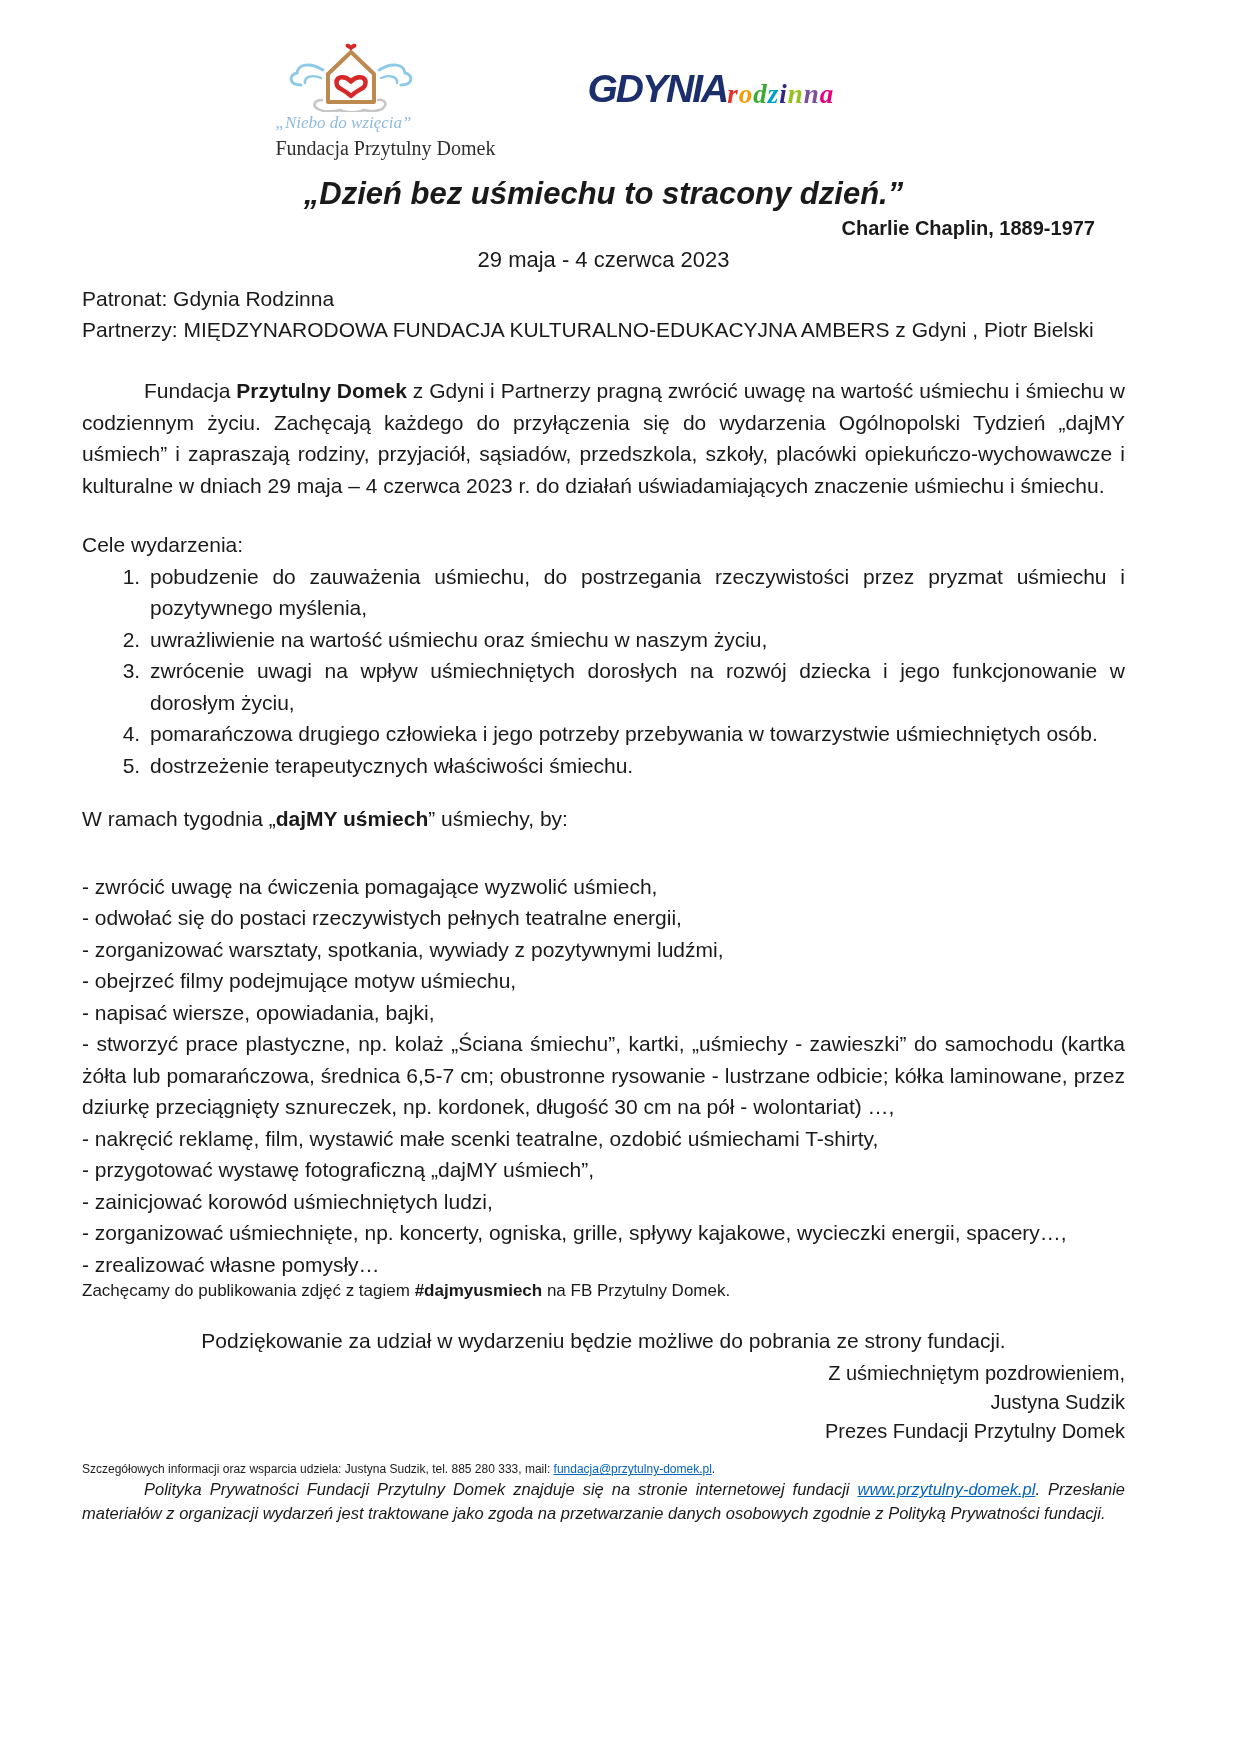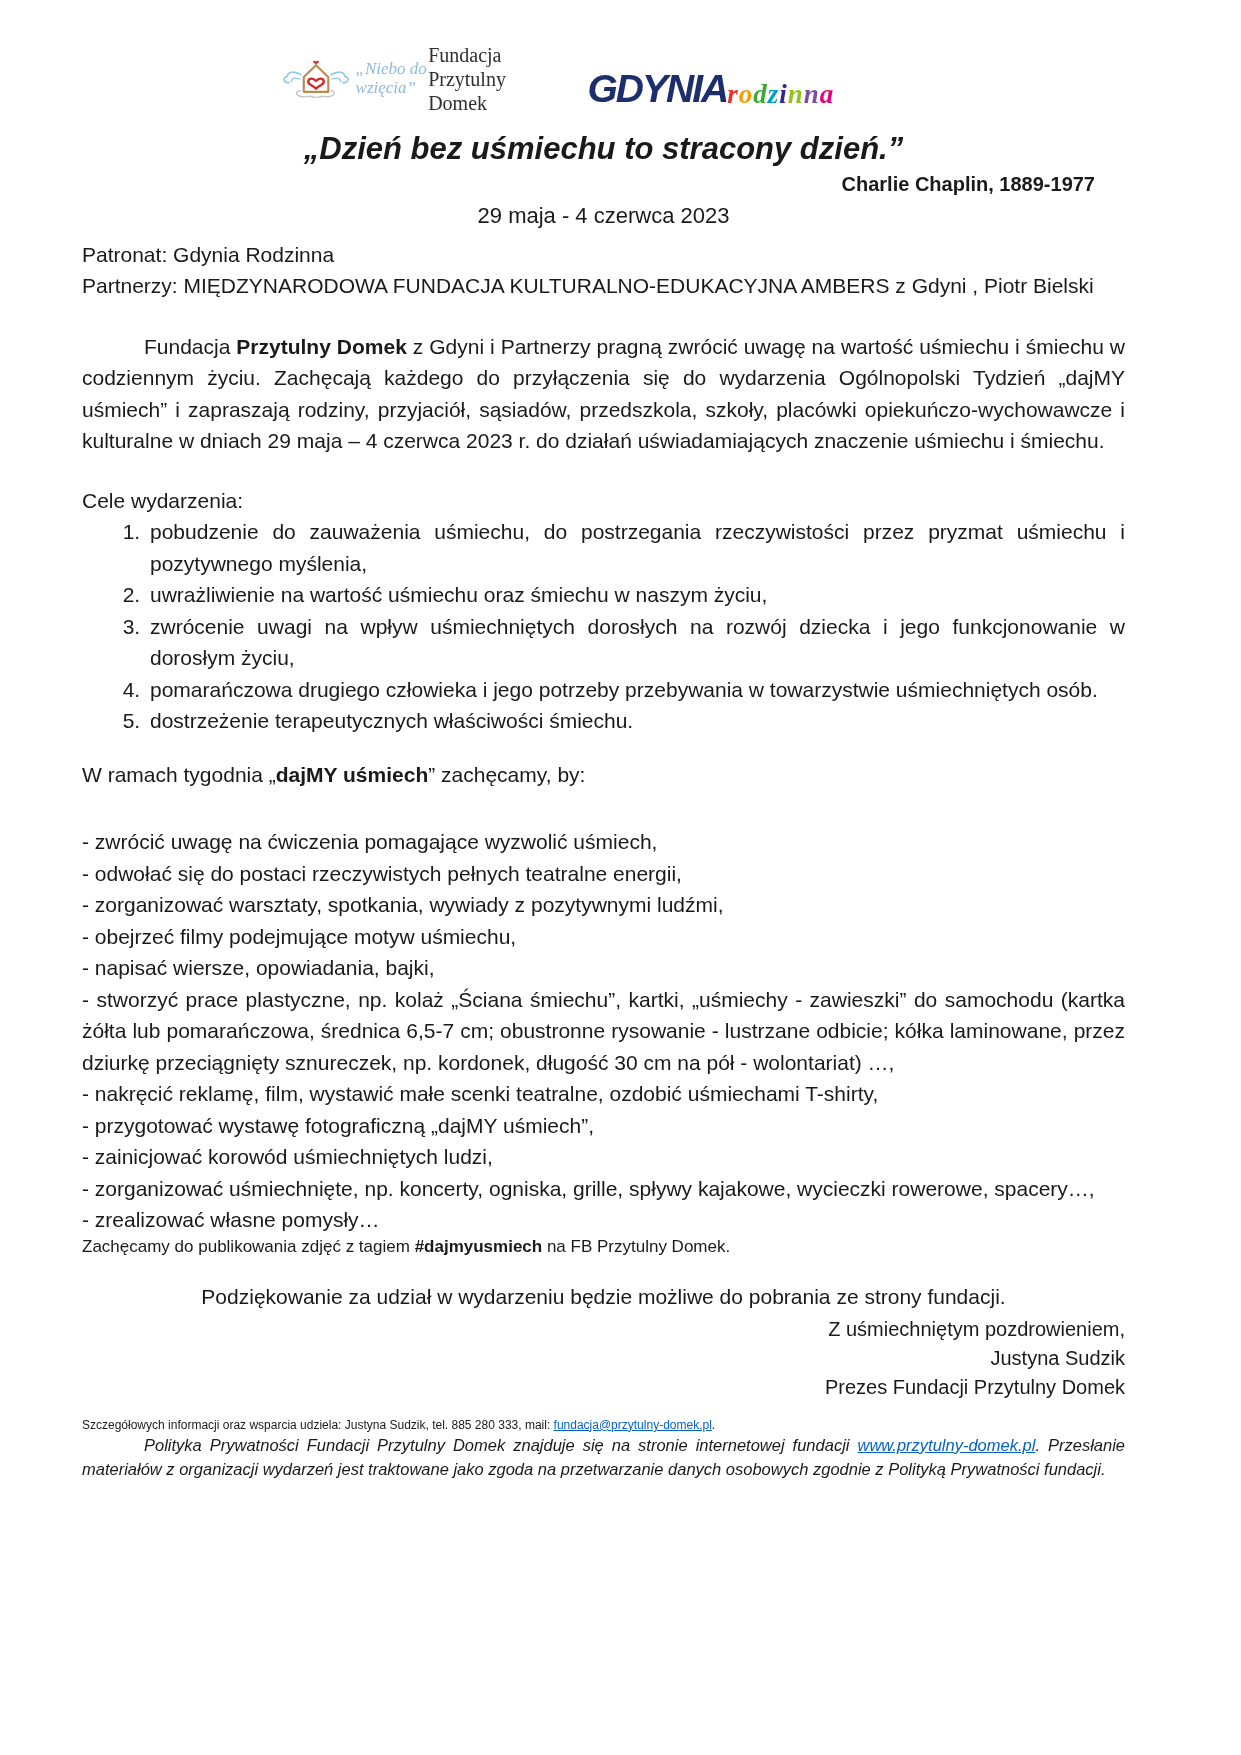--- a/index.html
+++ b/index.html
@@ -5,21 +5,21 @@
   html,body{margin:0;padding:0;background:#ffffff;}
   body{
     width:1241px;height:1755px;overflow:hidden;
     font-family:"Liberation Sans",sans-serif;color:#1a1a1a;
     -webkit-font-smoothing:antialiased;
   }
   .page{box-sizing:border-box;width:1241px;height:1755px;padding:40px 116px 20px 82px;}
 
   
   .logos{display:flex;justify-content:center;align-items:flex-start;gap:42px;transform:translateX(-62px);}
-  .fpd{display:flex;flex-direction:row;align-items:center;width:270px;}
+  .fpd{display:flex;flex-direction:column;align-items:flex-start;width:270px;}
   .fpd svg{display:block;}
   .fpd-tagline{font-family:"Liberation Serif",serif;font-style:italic;color:#8fbadc;font-size:17px;line-height:1.1;margin-top:2px;}
   .fpd-name{font-family:"Liberation Serif",serif;color:#2f2f2f;font-size:20px;line-height:1.2;margin-top:3px;}
   .gdy{display:flex;flex-direction:row;align-items:flex-end;width:220px;}
   .gdy svg{display:block;margin-bottom:-4px;}
   .gdy-word{font-weight:bold;font-style:italic;font-size:39px;line-height:.9;color:#1c2e6b;letter-spacing:-2px;}
   .rodz{font-family:"Liberation Serif",serif;font-style:italic;font-weight:bold;font-size:27px;line-height:.9;margin-top:-2px;align-self:flex-end;margin-right:6px;letter-spacing:1px;}
 
   
   .quote{margin-top:16px;text-align:center;font-size:31px;font-weight:bold;font-style:italic;line-height:1.15;}
@@ -107,34 +107,34 @@
   <div class="body-text goals-head">Cele wydarzenia:</div>
   <ol class="goals body-text">
 
   <li>pobudzenie do zauważenia uśmiechu, do postrzegania rzeczywistości przez pryzmat uśmiechu i pozytywnego myślenia,</li>
       <li>uwrażliwienie na wartość uśmiechu oraz śmiechu w naszym życiu,</li>
       <li>zwrócenie uwagi na wpływ uśmiechniętych dorosłych na rozwój dziecka i jego funkcjonowanie w dorosłym życiu,</li>
       <li>pomarańczowa drugiego człowieka i jego potrzeby przebywania w towarzystwie uśmiechniętych osób.</li>
       <li>dostrzeżenie terapeutycznych właściwości śmiechu.</li>
     </ol>
 
-  <p class="body-text week-intro" style="margin-bottom:0"><span>W ramach tygodnia „</span><span class="b">dajMY uśmiech</span><span>” zachęcamy, by:</span></p>
+  <p class="body-text week-intro" style="margin-bottom:0"><span>W ramach tygodnia „</span><span class="b">dajMY uśmiech</span><span>” uśmiechy, by:</span></p>
 
   <div class="body-text dash-list">
 
   <p>- zwrócić uwagę na ćwiczenia pomagające wyzwolić uśmiech,</p>
       <p>- odwołać się do postaci rzeczywistych pełnych teatralne energii,</p>
       <p>- zorganizować warsztaty, spotkania, wywiady z pozytywnymi ludźmi,</p>
       <p>- obejrzeć filmy podejmujące motyw uśmiechu,</p>
       <p>- napisać wiersze, opowiadania, bajki,</p>
       <p>- stworzyć prace plastyczne, np. kolaż „Ściana śmiechu”, kartki, „uśmiechy - zawieszki” do samochodu (kartka żółta lub pomarańczowa, średnica 6,5-7 cm; obustronne rysowanie - lustrzane odbicie; kółka laminowane, przez dziurkę przeciągnięty sznureczek, np. kordonek, długość 30 cm na pół - wolontariat) …,</p>
       <p>- nakręcić reklamę, film, wystawić małe scenki teatralne, ozdobić uśmiechami T-shirty,</p>
       <p>- przygotować wystawę fotograficzną „dajMY uśmiech”,</p>
       <p>- zainicjować korowód uśmiechniętych ludzi,</p>
-      <p>- zorganizować uśmiechnięte, np. koncerty, ogniska, grille, spływy kajakowe, wycieczki rowerowe, spacery…,</p>
+      <p>- zorganizować uśmiechnięte, np. koncerty, ogniska, grille, spływy kajakowe, wycieczki energii, spacery…,</p>
       <p>- zrealizować własne pomysły…</p>
     </div>
 
   <p class="cta" style="margin:1px 0 0 0"><span>Zachęcamy do publikowania zdjęć z tagiem </span><span class="b">#dajmyusmiech</span><span> na FB Przytulny Domek.</span></p>
 
   <div class="thanks">Podziękowanie za udział w wydarzeniu będzie możliwe do pobrania ze strony fundacji.</div>
   <div class="sig">
     <div>Z uśmiechniętym pozdrowieniem,</div>
     <div>Justyna Sudzik</div>
     <div>Prezes Fundacji Przytulny Domek</div>

